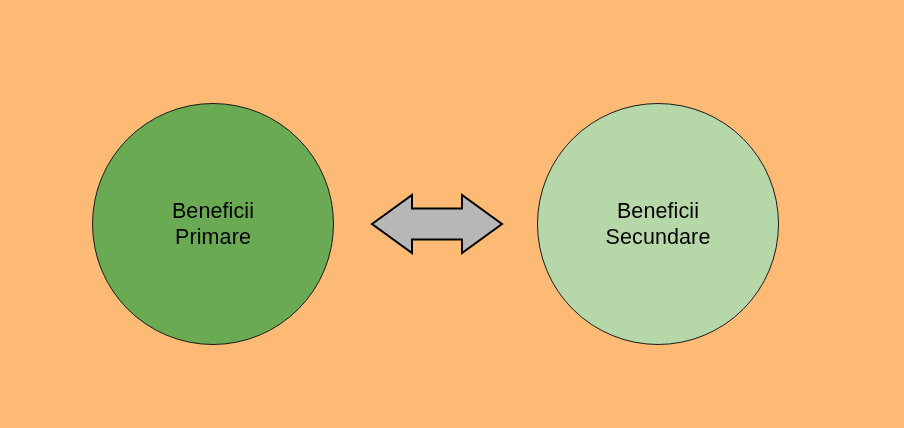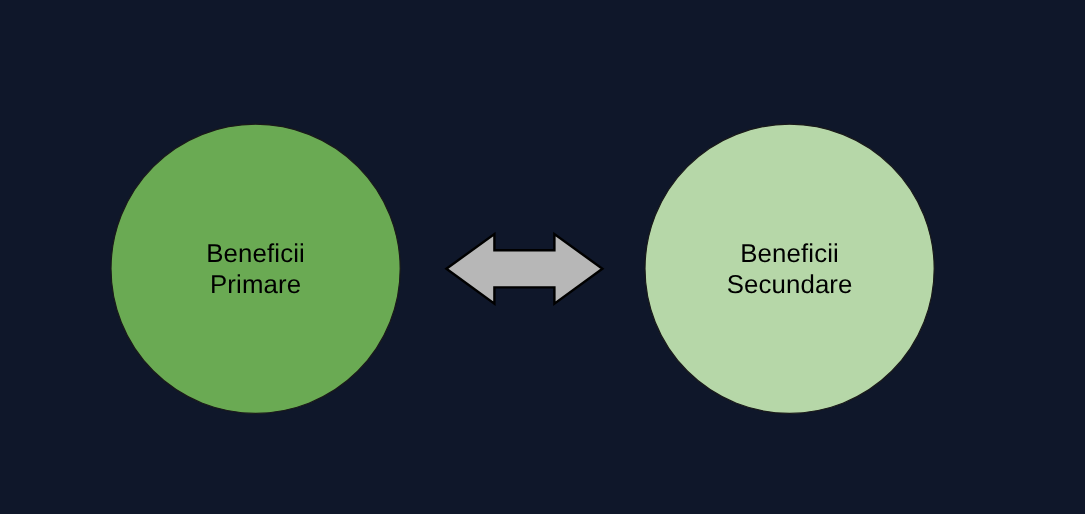--- a/index.html
+++ b/index.html
@@ -7,21 +7,21 @@
     padding: 0;
     background: #ffffff;
   }
   body {
     font-family: "Liberation Sans", sans-serif;
   }
   #canvas {
     position: relative;
     width: 904px;
     height: 428px;
-    background: #0f172a;
+    background: #fdba74;
     overflow: hidden;
   }
   .node-circle {
     position: absolute;
     border-radius: 50%;
     box-sizing: border-box;
     border: 1.2px solid #1a1a1a;
     display: flex;
     align-items: center;
     justify-content: center;

